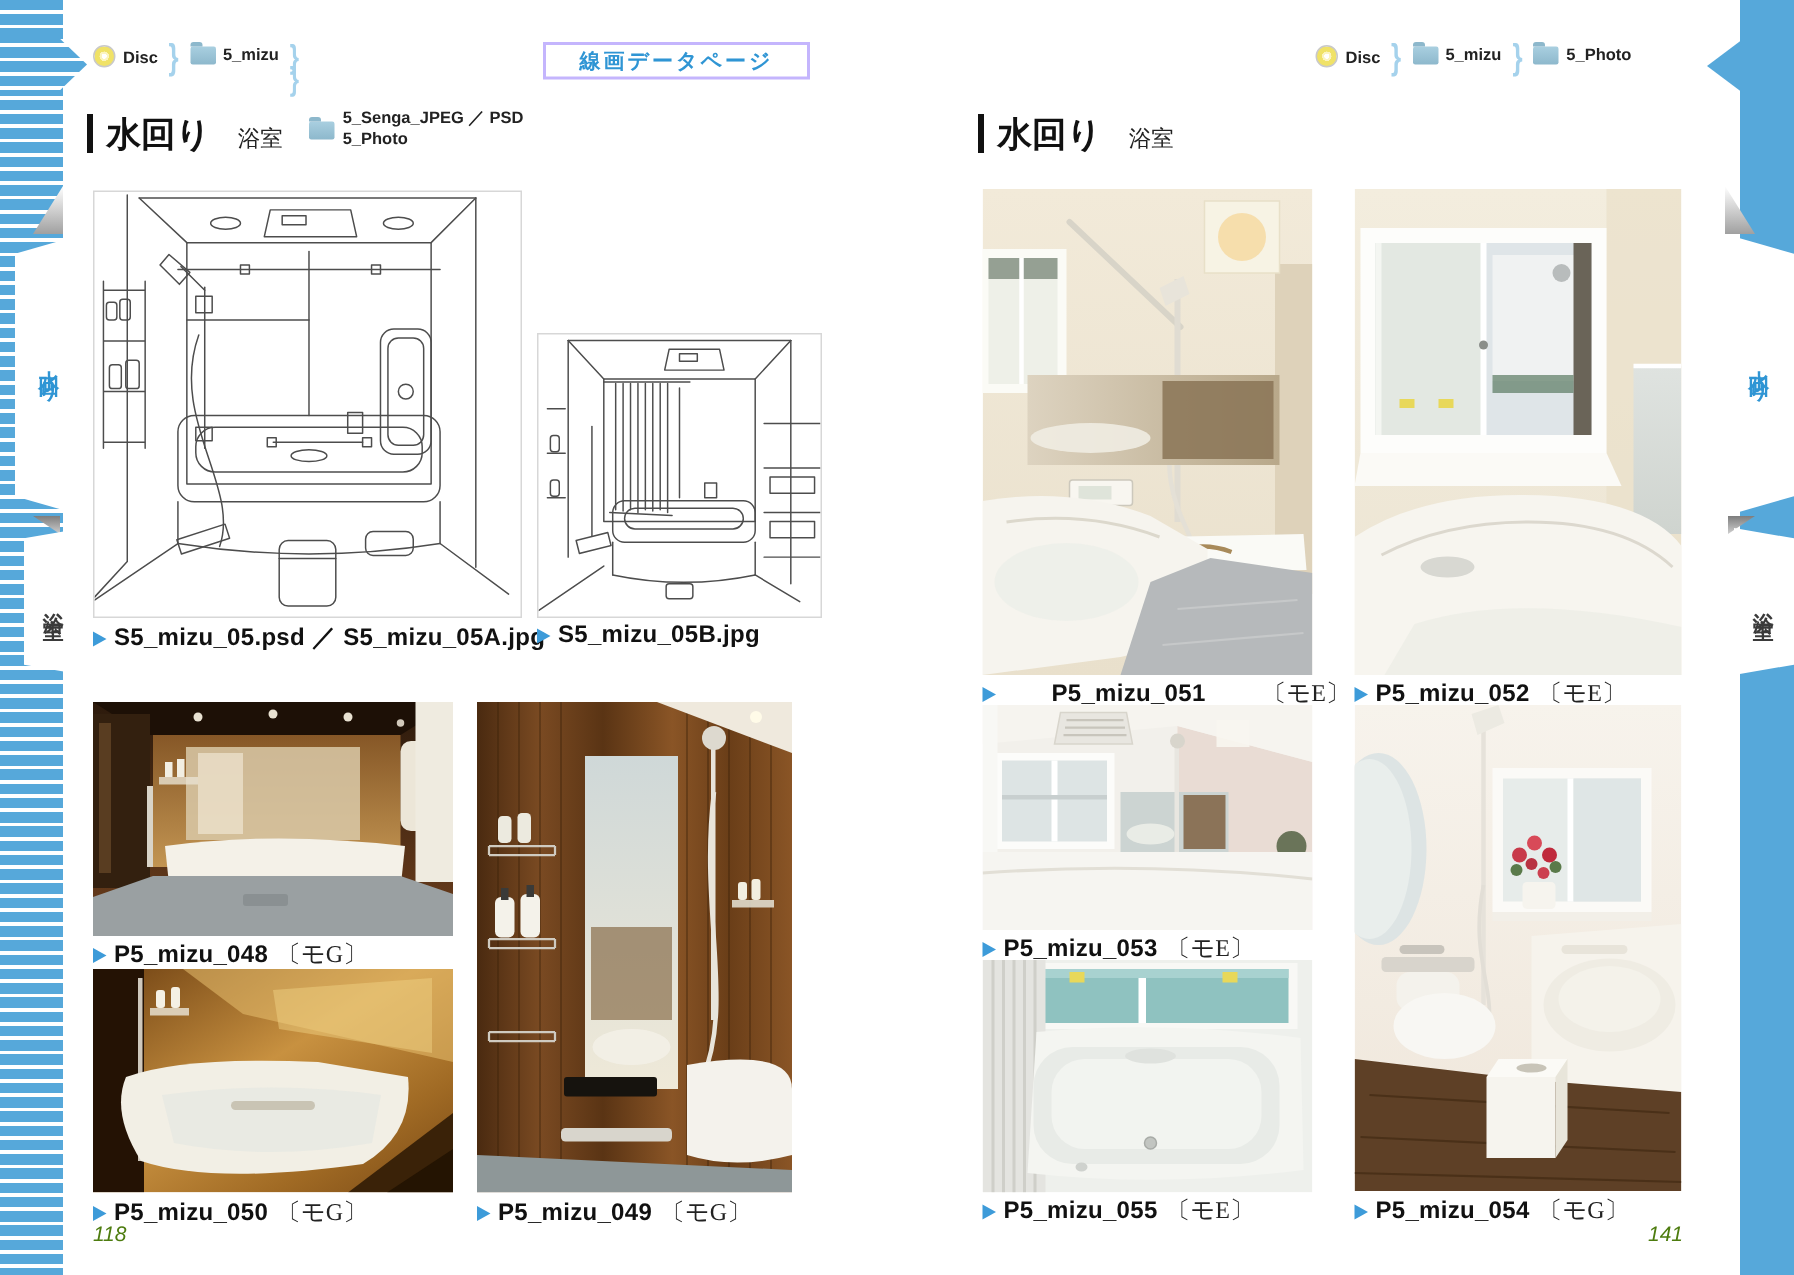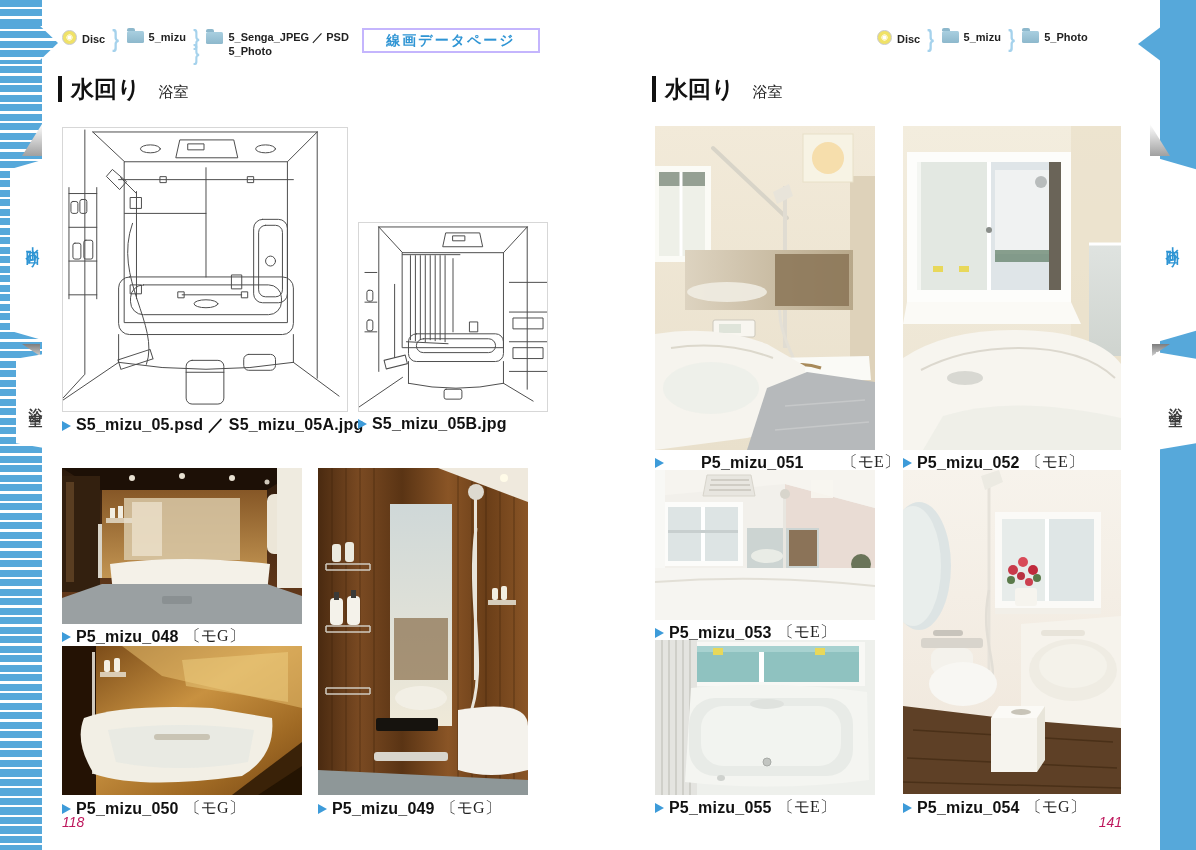--- a/index.html
+++ b/index.html
@@ -49,21 +49,21 @@
   .section-subtitle{font-size:15px;color:#222;margin-left:18px;}
   
   figure{margin:0;position:absolute;overflow:hidden;}
   figure.art{background:#fff;border:1px solid #d7d7d7;box-sizing:border-box;}
   figure svg{display:block;width:100%;height:100%;}
   .caption{position:absolute;display:flex;align-items:center;font-size:16px;color:#111;}
   .flag-icon{width:0;height:0;border-top:5.5px solid transparent;border-bottom:5.5px solid transparent;
     border-left:9px solid #3d9bd9;margin-right:5px;flex:0 0 auto;}
   .cap-text{font-weight:bold;letter-spacing:.2px;}
   .cap-tag{margin-left:6px;color:#222;font-family:Liberation Serif, serif;}
-  .folio{position:absolute;font-size:14px;font-style:italic;color:#be185d;}
+  .folio{position:absolute;font-size:14px;font-style:italic;color:#4d7c0f;}
 </style>
 </head>
 <body>
 
 <div class="spread">
 
   <div class="band-left"></div>
   <div class="band-arrow-left"></div>
   <div class="bevel" style="left:22px;top:124px;width:20px;height:32px;background:linear-gradient(#ffffff,#a0a0a0);clip-path:polygon(100% 0,100% 100%,0 100%);"></div>
   <div class="vtab cut-l" style="left:10px;top:156px;width:46px;height:188px;">
@@ -92,21 +92,21 @@
     </span>
     <span class="sep">}</span>
     <span class="crumb">
       <span class="folder-icon"></span>
       <span>5_mizu</span>
     </span>
     <span class="sep-tall">
       <span class="sep">}</span>
       <span class="sep">}</span>
     </span>
-    <span class="crumb" style="align-items:flex-start;">
+    <span class="crumb" style="align-items:center;margin-top:42px;">
       <span class="folder-icon" style="margin-top:2px;"></span>
       <span class="crumb-lines">
         <span>5_Senga_JPEG ／ PSD</span>
         <span>5_Photo</span>
       </span>
     </span>
   </div>
 
   <div class="page-label" style="left:362px;top:28px;width:178px;height:25px;">線画データページ</div>
 

